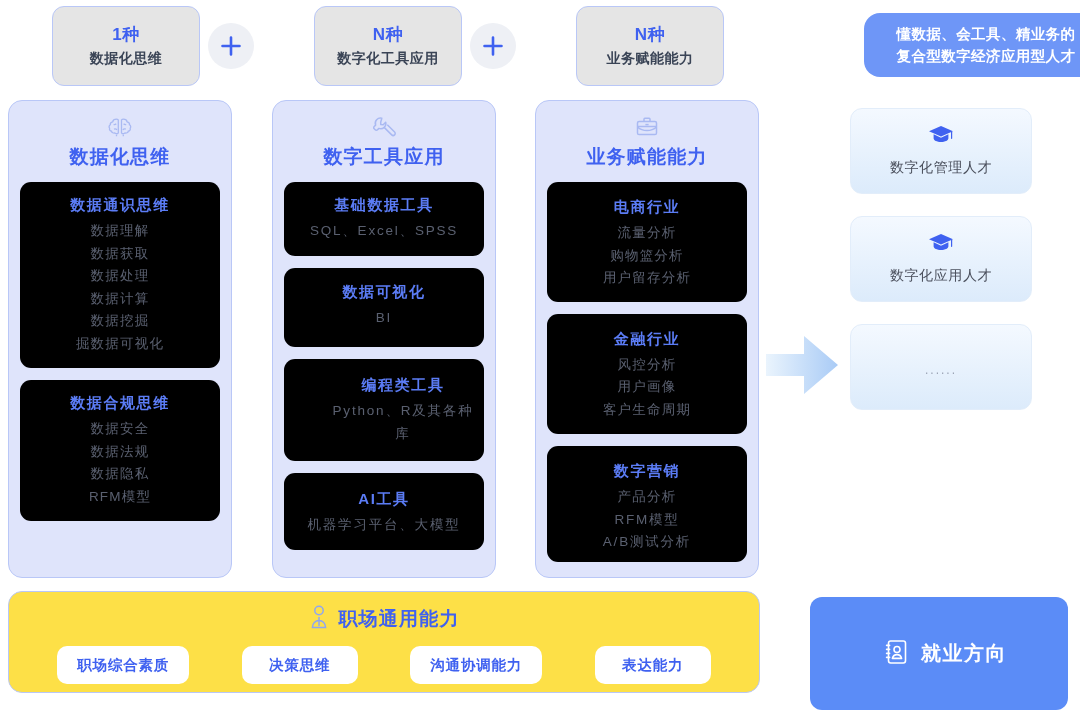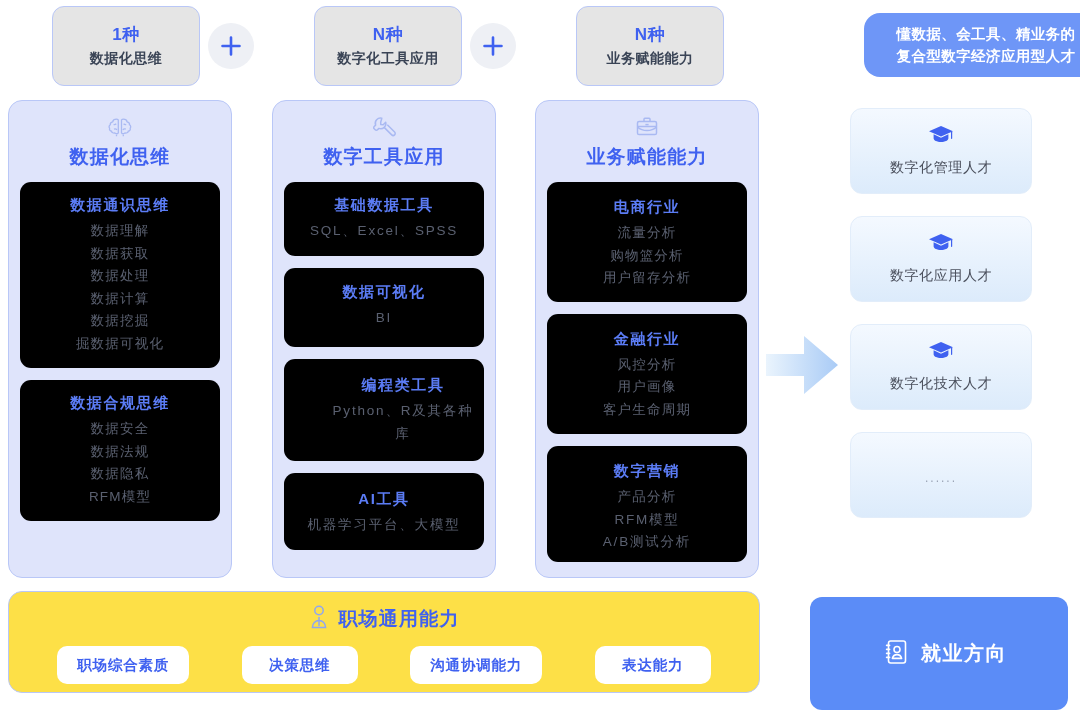--- a/index.html
+++ b/index.html
@@ -283,30 +283,20 @@
       <span class="cap">
         <svg width="26" height="20" viewBox="0 0 26 20" fill="#3f61f0">
           <path d="M13 1 L25 6.2 L13 11.4 L1 6.2 Z"></path>
           <path d="M5.6 9.2 v4.1 c0 2.2 3.4 3.7 7.4 3.7 s7.4-1.5 7.4-3.7 V9.2 L13 12.8 Z"></path>
           <path d="M23.6 7.2 v6.1" stroke="#3f61f0" stroke-width="1.2" fill="none" stroke-linecap="round"></path>
         </svg>
       </span>
       <span class="tlabel">数字化应用人才</span>
     </div>
 
-    <div class="talent-card">
-      <span class="cap">
-        <svg width="26" height="20" viewBox="0 0 26 20" fill="#3f61f0">
-          <path d="M13 1 L25 6.2 L13 11.4 L1 6.2 Z"></path>
-          <path d="M5.6 9.2 v4.1 c0 2.2 3.4 3.7 7.4 3.7 s7.4-1.5 7.4-3.7 V9.2 L13 12.8 Z"></path>
-          <path d="M23.6 7.2 v6.1" stroke="#3f61f0" stroke-width="1.2" fill="none" stroke-linecap="round"></path>
-        </svg>
-      </span>
-      <span class="tlabel">数字化技术人才</span>
-    </div>
 
     <div class="talent-card empty">
       <span class="tlabel">......</span>
     </div>
   </div>
 
   <div class="bottom-panel">
     <div class="bp-head">
       <span>
         <svg width="22" height="26" viewBox="0 0 22 26" fill="none" stroke="#8fa6f2" stroke-width="1.5">

